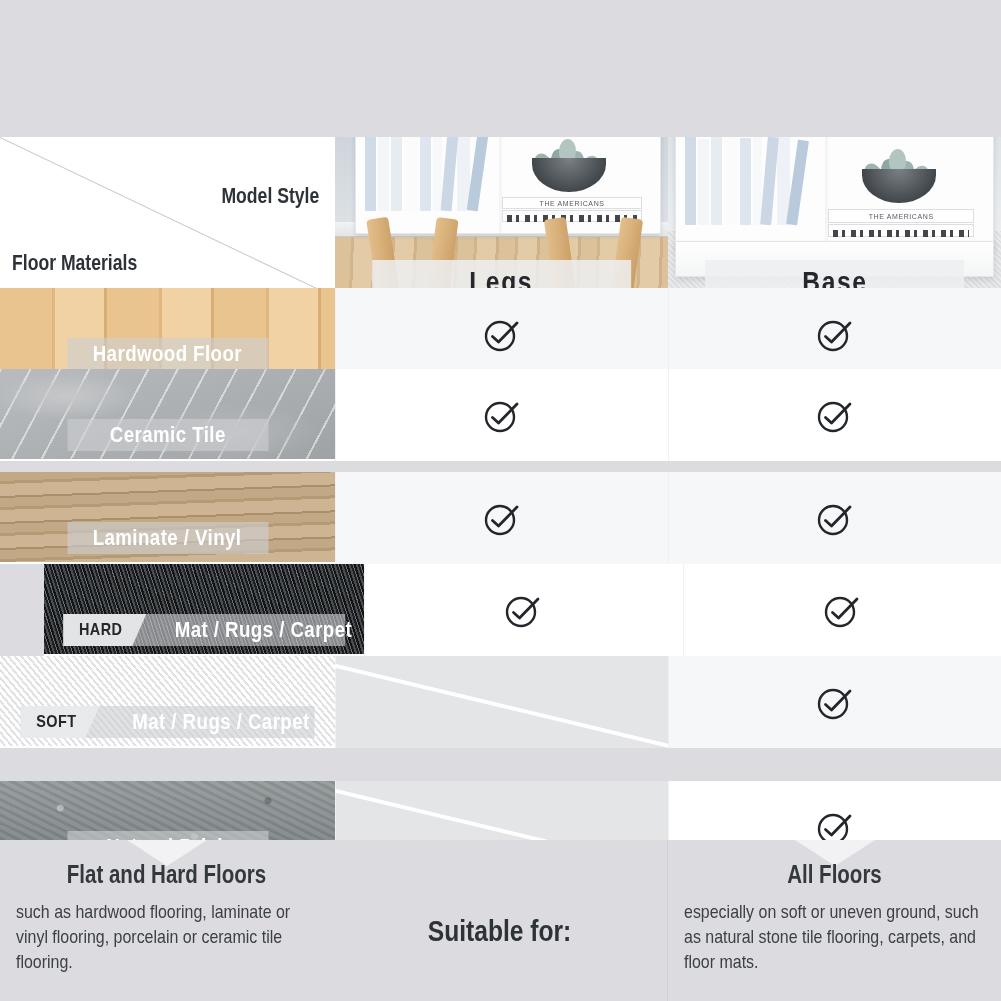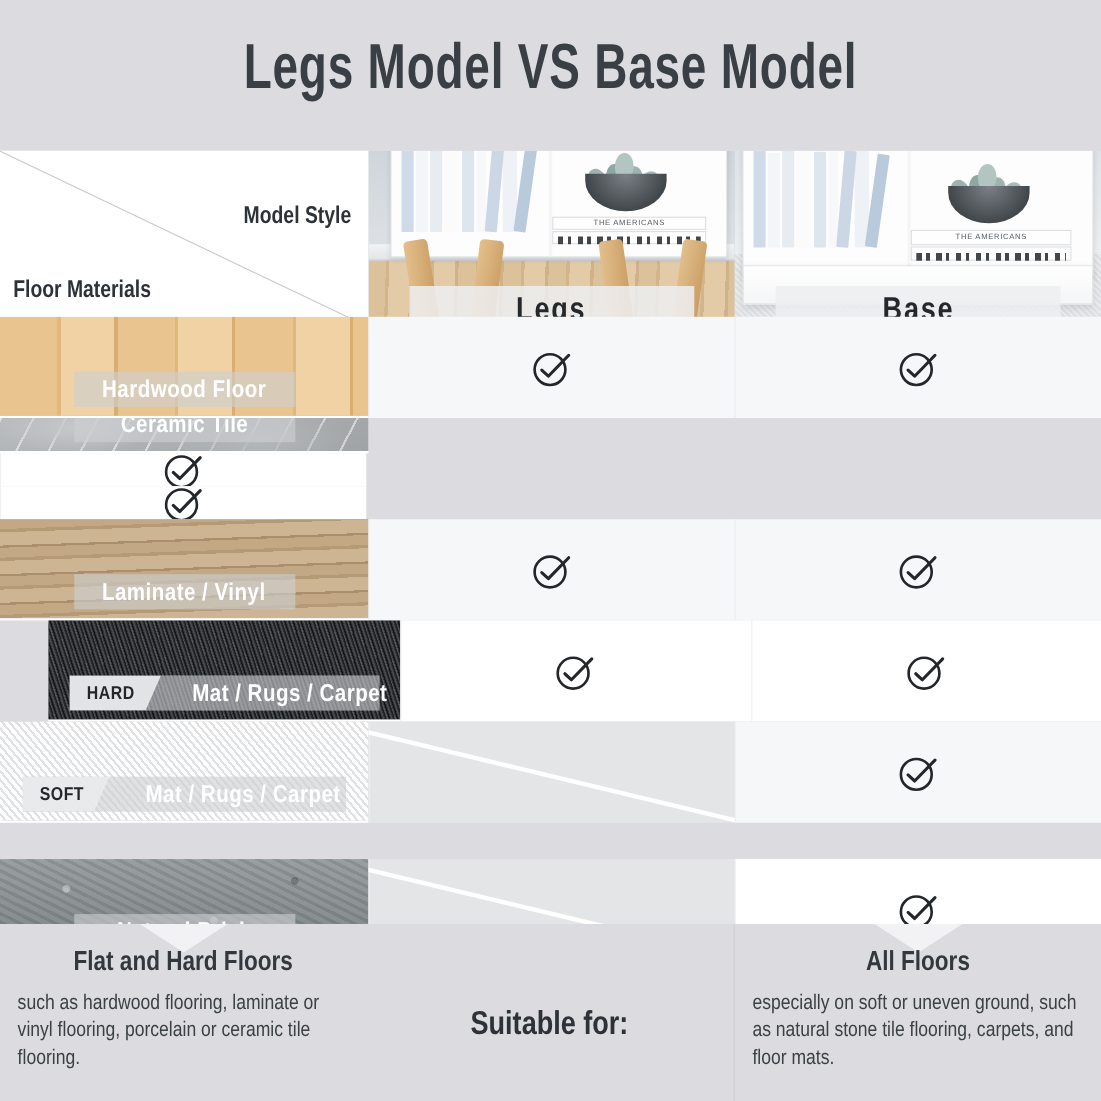--- a/index.html
+++ b/index.html
@@ -415,23 +415,20 @@
     color: #2d3238;
     transform: scaleX(.82);
     white-space: nowrap;
   }
 </style>
 </head>
 <body>
 
 <div id="page">
 
-  <div class="title-bar">
-    <div class="title-text">Legs Model  VS Base Model</div>
-  </div>
 
   <div class="table">
 
     <div class="hdr-row">
 
       <div class="hdr-corner">
         <div class="diag"></div>
         <div class="corner-label top">Model Style</div>
         <div class="corner-label bot">Floor Materials</div>
       </div>
@@ -539,21 +536,21 @@
             </svg>
           </div>
           <div class="chk-cell shade-a">
             <div class="sep-l"></div>
             <svg class="check-ico" viewBox="0 0 44 44">
               <circle cx="20" cy="24" r="14" fill="none" stroke="#23262a" stroke-width="2.4"></circle>
               <path d="M12.5 24.5 L18.5 30 L37 11" fill="none" stroke="#23262a" stroke-width="2.8" stroke-linecap="round" stroke-linejoin="round"></path>
             </svg>
           </div>
         </div>
-        <div class="row" style="top: 259px; flex-direction: column;">
+        <div class="row" style="top: 248px;">
           <div class="mat-cell">
             <div class="mat-tex tex-ceramic"></div>
             <div class="mat-label">
               <span class="mtxt">Ceramic Tile</span>
             </div>
           </div>
           <div class="chk-cell shade-b">
             <div class="sep-l"></div>
             <svg class="check-ico" viewBox="0 0 44 44">
               <circle cx="20" cy="24" r="14" fill="none" stroke="#23262a" stroke-width="2.4"></circle>

